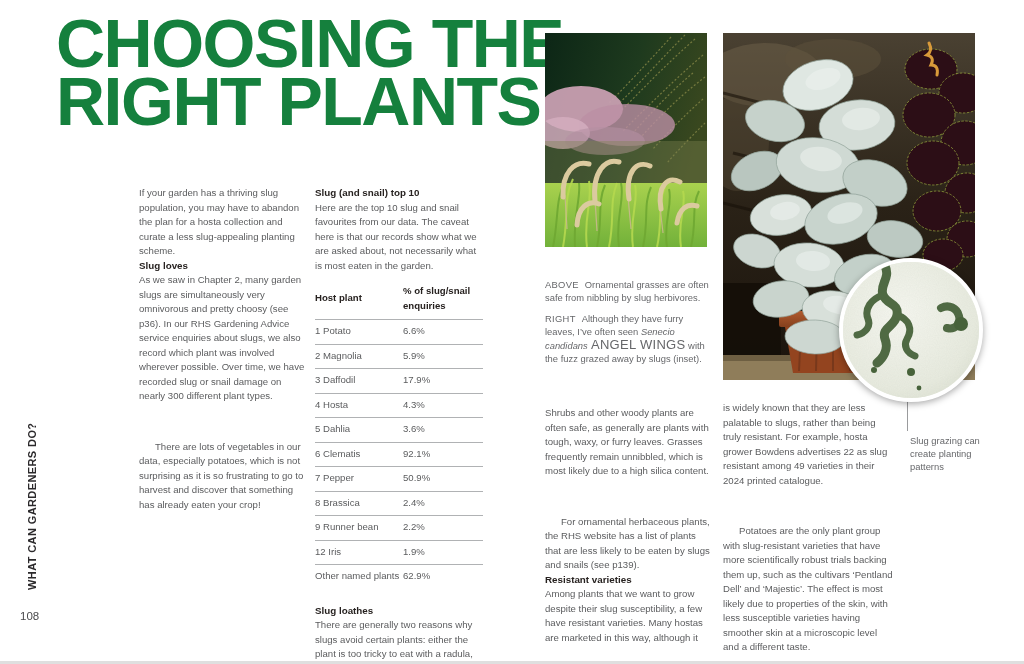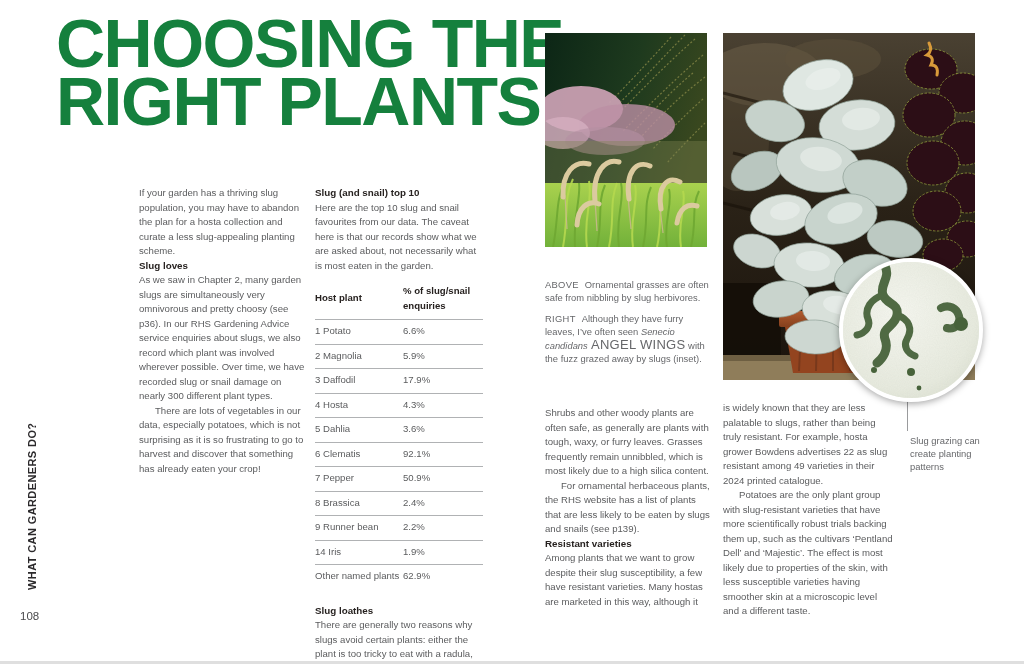--- a/index.html
+++ b/index.html
@@ -14,21 +14,21 @@
     position:relative;width:1024px;height:664px;background:#ffffff;overflow:hidden;
     font-family:"Liberation Sans","DejaVu Sans",sans-serif;color:var(--body);
   }
   .title{
     position:absolute;left:56px;top:14px;
     font-size:68px;line-height:58px;font-weight:800;letter-spacing:-1.5px;
     color:#15803d;
   }
   .col{position:absolute;font-size:9.6px;line-height:14.5px;color:var(--body);}
   .col p{margin:0;}
-  .col p.indent{text-indent:16px;}
+  .col p.indent{text-indent:16px;margin-top:36px;}
   h3.head{font-size:9.8px;line-height:14.5px;font-weight:bold;color:var(--ink);margin:0;}
   .mt{margin-top:13px;}
   
   .t10{margin-top:11px;}
   .t-headrow{display:flex;font-weight:bold;color:var(--ink);padding-bottom:6px;align-items:center;}
   .t-h1{width:88px;}
   .t-h2{flex:1;max-width:80px;}
   .t-row{display:flex;border-top:1px solid var(--rule);padding:4px 0 5px;}
   .t-plant{width:88px;}
   .t-pct{flex:1;}
@@ -115,21 +115,21 @@
           </div>
           <div class="t-row">
             <span class="t-plant">8 Brassica</span>
             <span class="t-pct">2.4%</span>
           </div>
           <div class="t-row">
             <span class="t-plant">9 Runner bean</span>
             <span class="t-pct">2.2%</span>
           </div>
           <div class="t-row">
-            <span class="t-plant">14 Iris</span>
+            <span class="t-plant">12 Iris</span>
             <span class="t-pct">1.9%</span>
           </div>
           <div class="t-row">
             <span class="t-plant">Other named plants</span>
             <span class="t-pct">62.9%</span>
           </div>
         </div>
     </div>
     <h3 class="head" style="margin-top:15px;">Slug loathes</h3>
     <p>There are generally two reasons why slugs avoid certain plants: either the plant is too tricky to eat with a radula, or there are high levels of a plant-defence chemical (see p36).</p>

